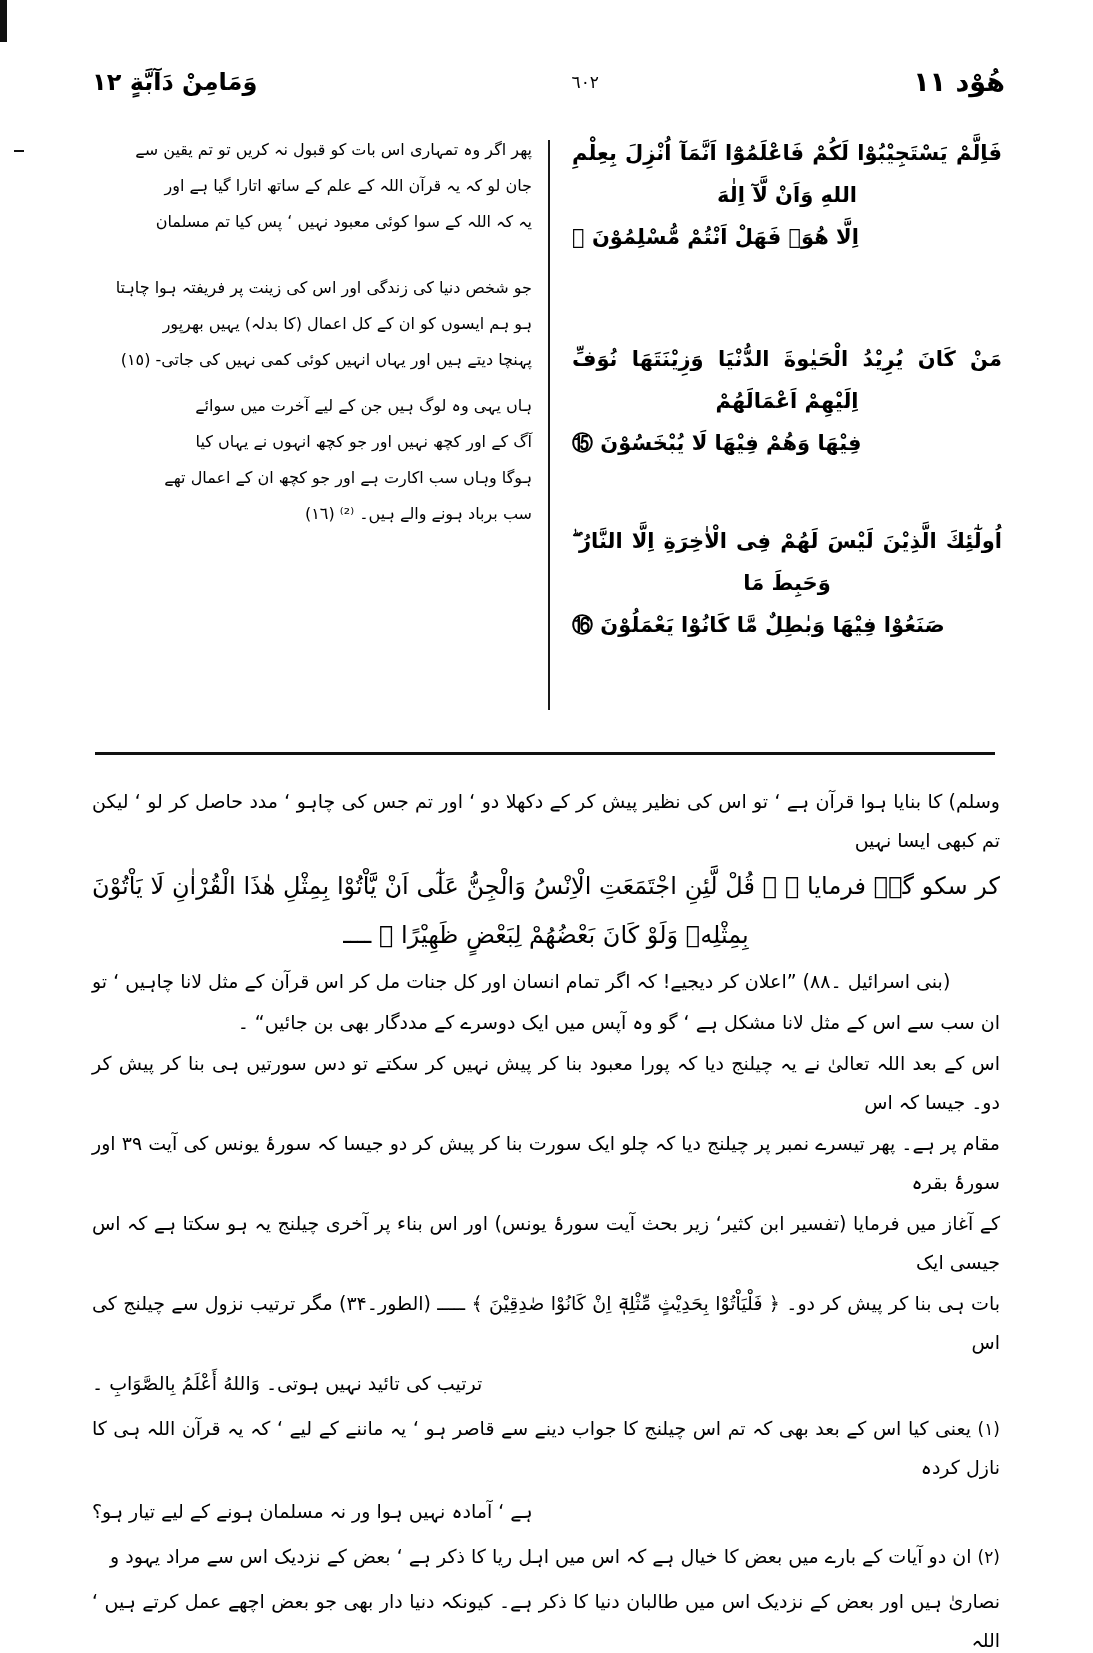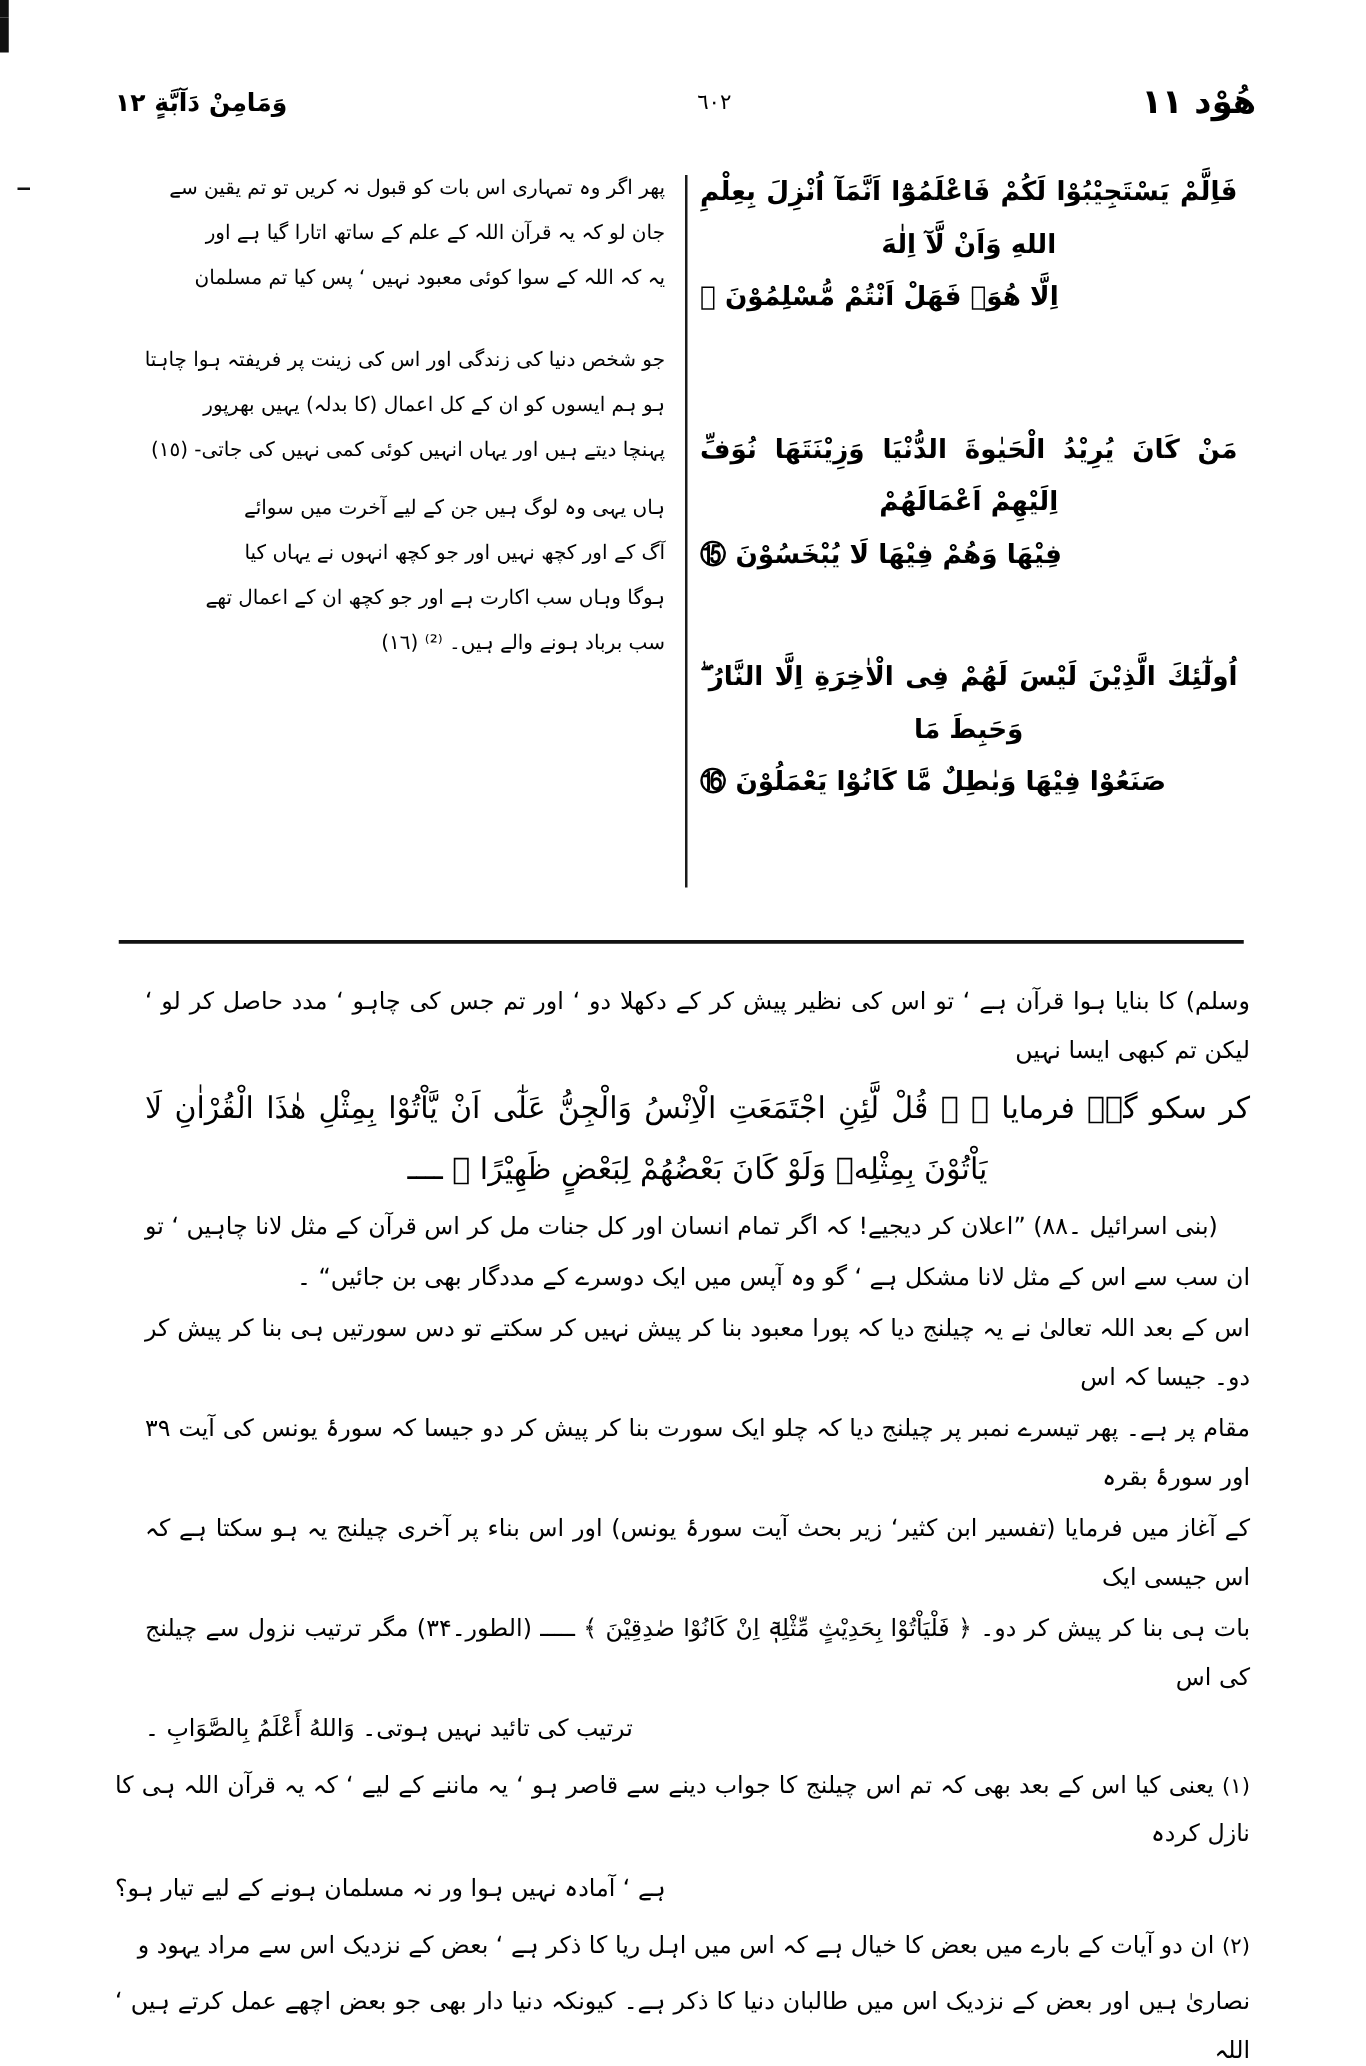--- a/index.html
+++ b/index.html
@@ -36,21 +36,21 @@
     direction: rtl;
   }
   .hdr-item {
     font-size: 23px;
     font-weight: bold;
     line-height: 1.2;
     white-space: nowrap;
   }
   .hdr-right { font-size: 27px; }
   .hdr-center { font-size: 17px; font-weight: normal; letter-spacing: 1px; }
-  .hdr-left { font-size: 20px; }
+  .hdr-left { font-size: 24px; }
 
   
   .tick {
     position: absolute;
     left: 14px;
     width: 10px;
     height: 2px;
     background: #111;
   }
   .tick2 { left: 14px; width: 7px; height: 14px; background: #111; }
@@ -70,21 +70,21 @@
     right: 452px;
     width: 2px;
     height: 570px;
     background: #1a1a1a;
   }
   .col {
     position: absolute;
     top: 0;
     width: 430px;
   }
-  .col-arabic { right: 12px; }
+  .col-arabic { right: 0; }
   .col-urdu { right: 470px; width: 440px; }
 
   .ayah-block { margin-bottom: 34px; }
   .arabic-line {
     font-family: "DejaVu Sans", sans-serif;
     font-size: 21px;
     line-height: 2.0;
     text-align: justify;
     text-align-last: center;
     font-weight: bold;
@@ -122,21 +122,20 @@
     width: 908px;
     direction: rtl;
   }
   .cm-para {
     font-size: 19px;
     line-height: 2.05;
     direction: rtl;
     text-align: justify;
     text-align-last: right;
     margin-bottom: 2px;
-    margin-left: 24px;
   }
   .cm-para.center-last { text-align-last: center; }
   .cm-para.left-last { text-align-last: left; }
   .cm-quran {
     font-weight: normal;
     font-size: 24px;
   }
   .note {
     font-size: 19px;
     line-height: 2.05;

